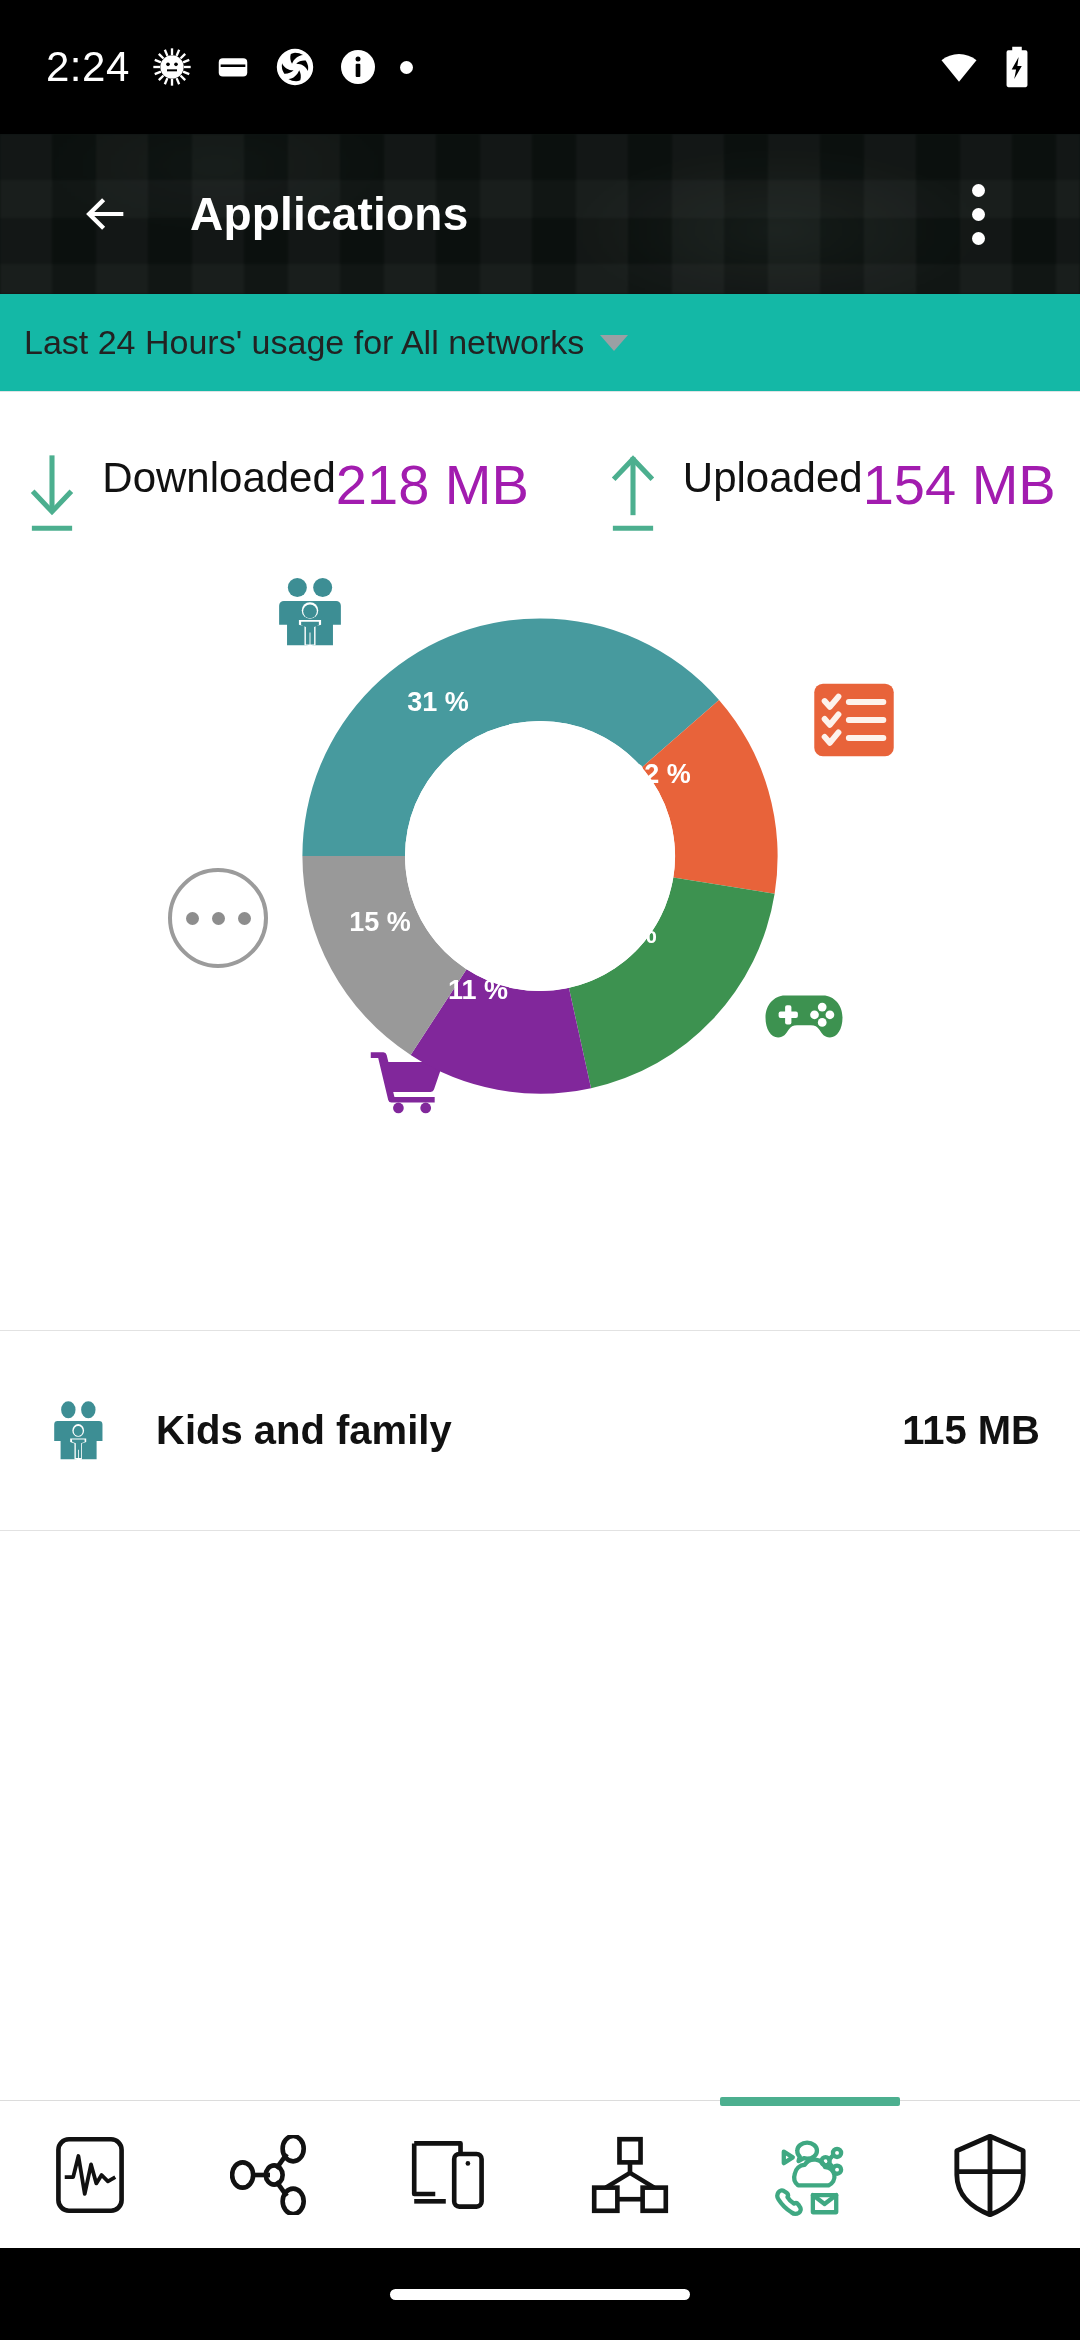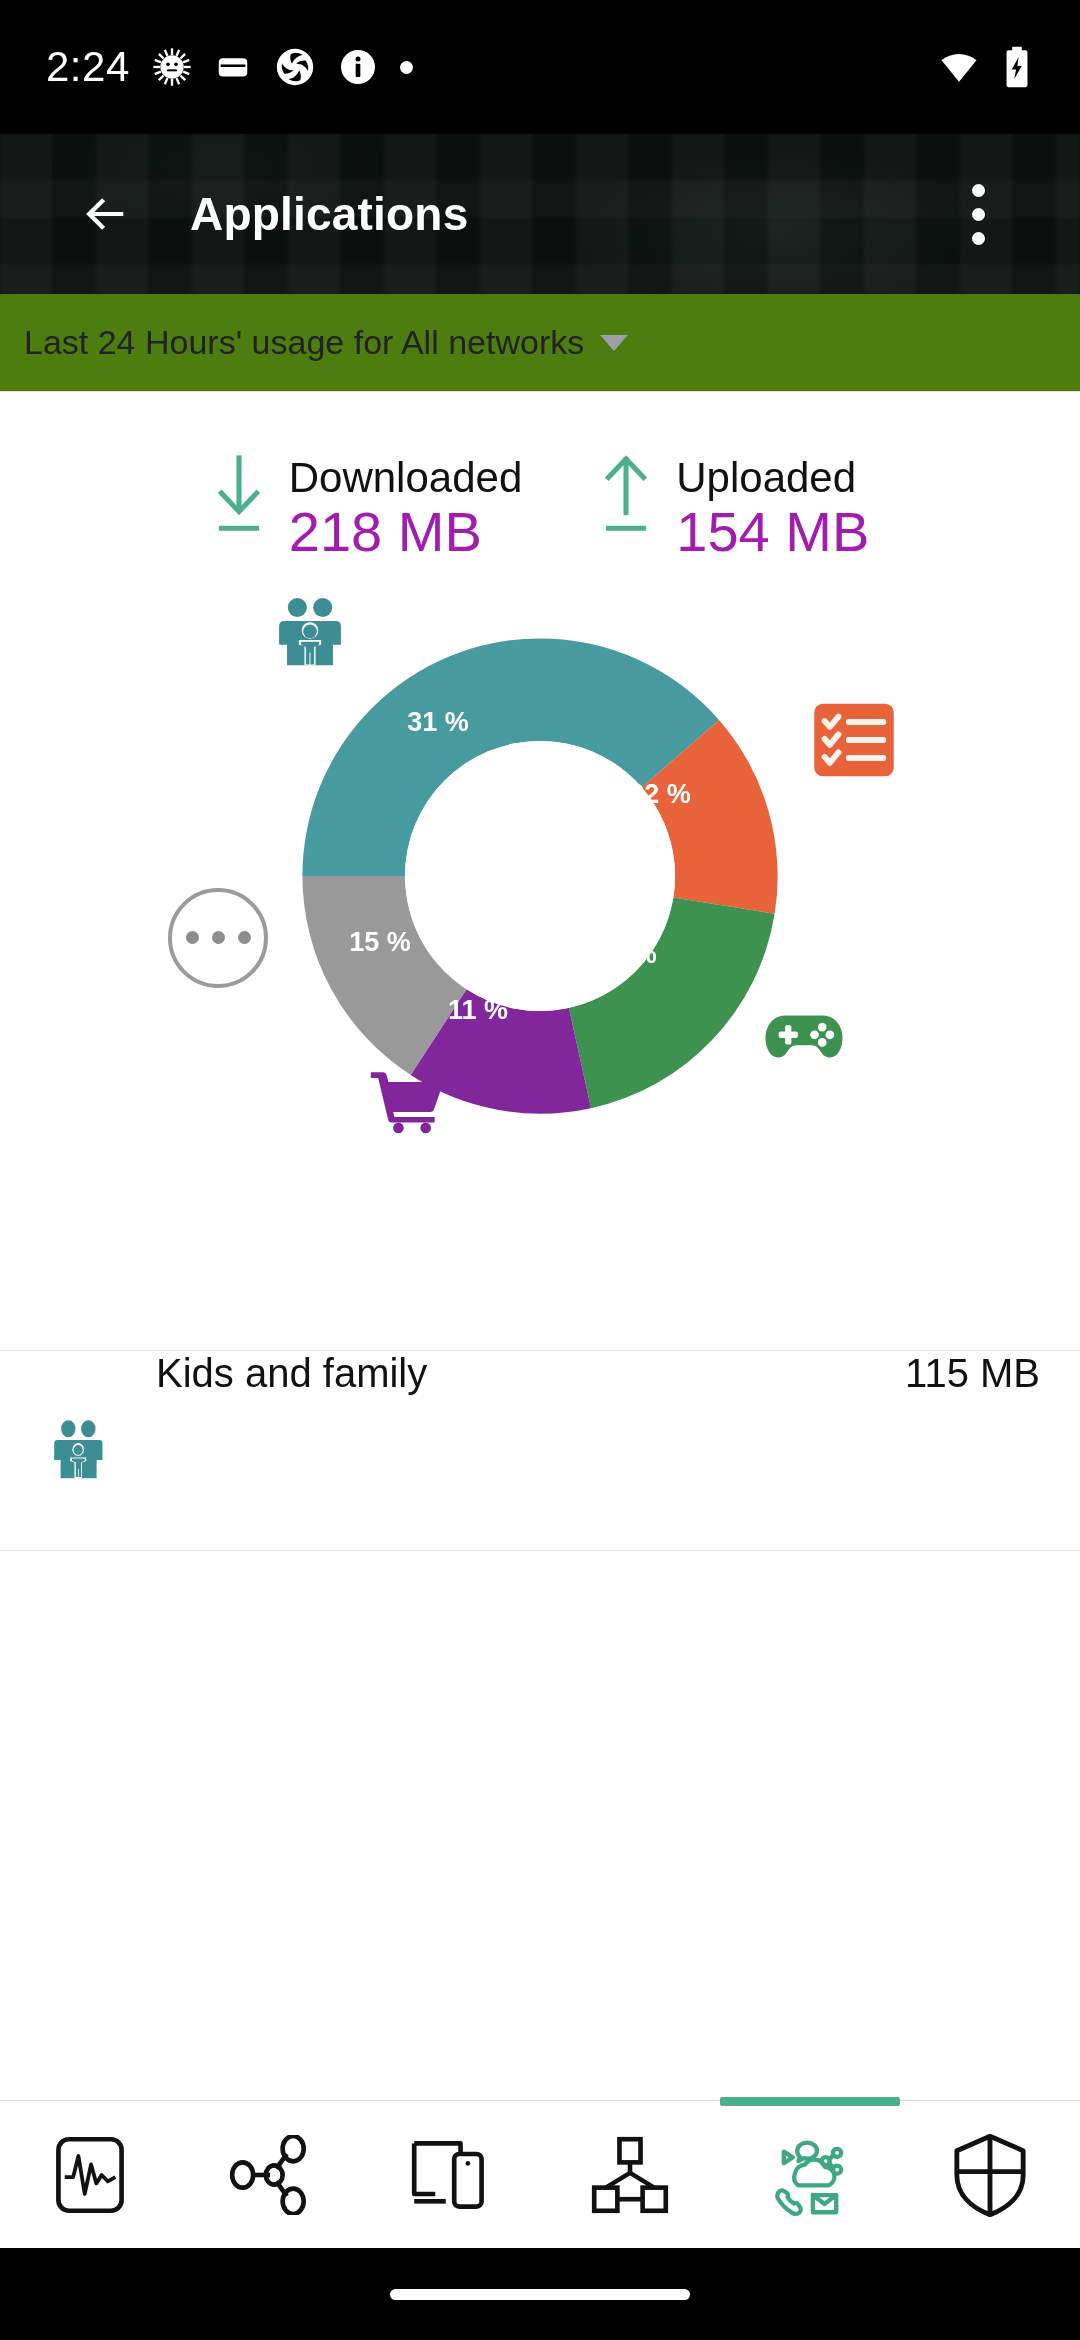--- a/index.html
+++ b/index.html
@@ -45,32 +45,32 @@
     display:flex; align-items:center; justify-content:center; margin-left:24px; }
   .appbar-title { position:relative; z-index:2; color:#fff; font-size:46px;
     font-weight:bold; margin-left:42px; letter-spacing:0.2px; }
   .overflow-btn { position:relative; z-index:2; margin-left:auto; margin-right:22px;
     width:80px; height:90px; display:flex; flex-direction:column;
     align-items:center; justify-content:center; gap:11px; }
   .overflow-btn i { width:13px; height:13px; border-radius:50%; background:#fff; display:block; }
 
   
   .filterbar {
-    height:98px; background:#4d7c0f; display:flex; align-items:center;
+    height:98px; background:#14b8a6; display:flex; align-items:center;
     padding:0 24px; border-bottom:1px solid #dfe3e5;
   }
   .filter-text { font-size:34px; color:#222; }
   .caret { width:0; height:0; border-left:14px solid transparent;
     border-right:14px solid transparent; border-top:16px solid #9aa0a4;
     margin-left:16px; }
 
   
   .stats { display:flex; justify-content:center; gap:76px; padding-top:62px; }
   .stat { display:flex; align-items:flex-start; gap:22px; }
-  .stat-text { display:flex; flex-direction:column; }
+  .stat-text { display:flex; flex-direction:row; }
   .stat-label { font-size:42px; color:#111; line-height:1.12; }
   .stat-value { font-size:56px; color:#a21caf; line-height:1.12; }
 
   
   .summary { text-align:center; margin-top:52px; font-size:38px; color:#1a1a1a;
     white-space:nowrap; }
   .summary .big { font-size:42px; font-weight:bold; color:#8e8e8e; }
   .summary .unit { font-size:30px; color:#b0b0b0; }
 
   
@@ -82,22 +82,22 @@
 
   .cat-badge { position:absolute; }
 
   .other-circle { position:absolute; width:100px; height:100px; border-radius:50%;
     border:4px solid #9b9b9b; display:flex; align-items:center;
     justify-content:center; gap:13px; }
   .other-circle i { width:13px; height:13px; border-radius:50%; background:#8d8d8d; display:block; }
 
   
   .list { border-top:1px solid #e2e2e2; }
-  .list-row { height:200px; display:flex; padding:0 40px;
-    border-bottom:1px solid #e2e2e2; }
+  .list-row { height:200px; display:flex; align-items:center; padding:0 40px;
+    border-bottom:1px solid #e2e2e2;font-weight:bold; }
   .row-icon { width:78px; display:flex; align-items:center; justify-content:center; }
   .row-label { font-size:40px; color:#111; margin-left:38px; }
   .row-value { margin-left:auto; font-size:40px; color:#111; }
 
   
   .bottomnav { position:absolute; left:0; bottom:92px; width:1080px; height:148px;
     background:#fff; border-top:1px solid #dcdcdc; display:flex; }
   .nav-item { flex:1; position:relative; display:flex;
     align-items:center; justify-content:center; }
   .nav-indicator { position:absolute; top:-4px; left:50%; transform:translateX(-50%);

